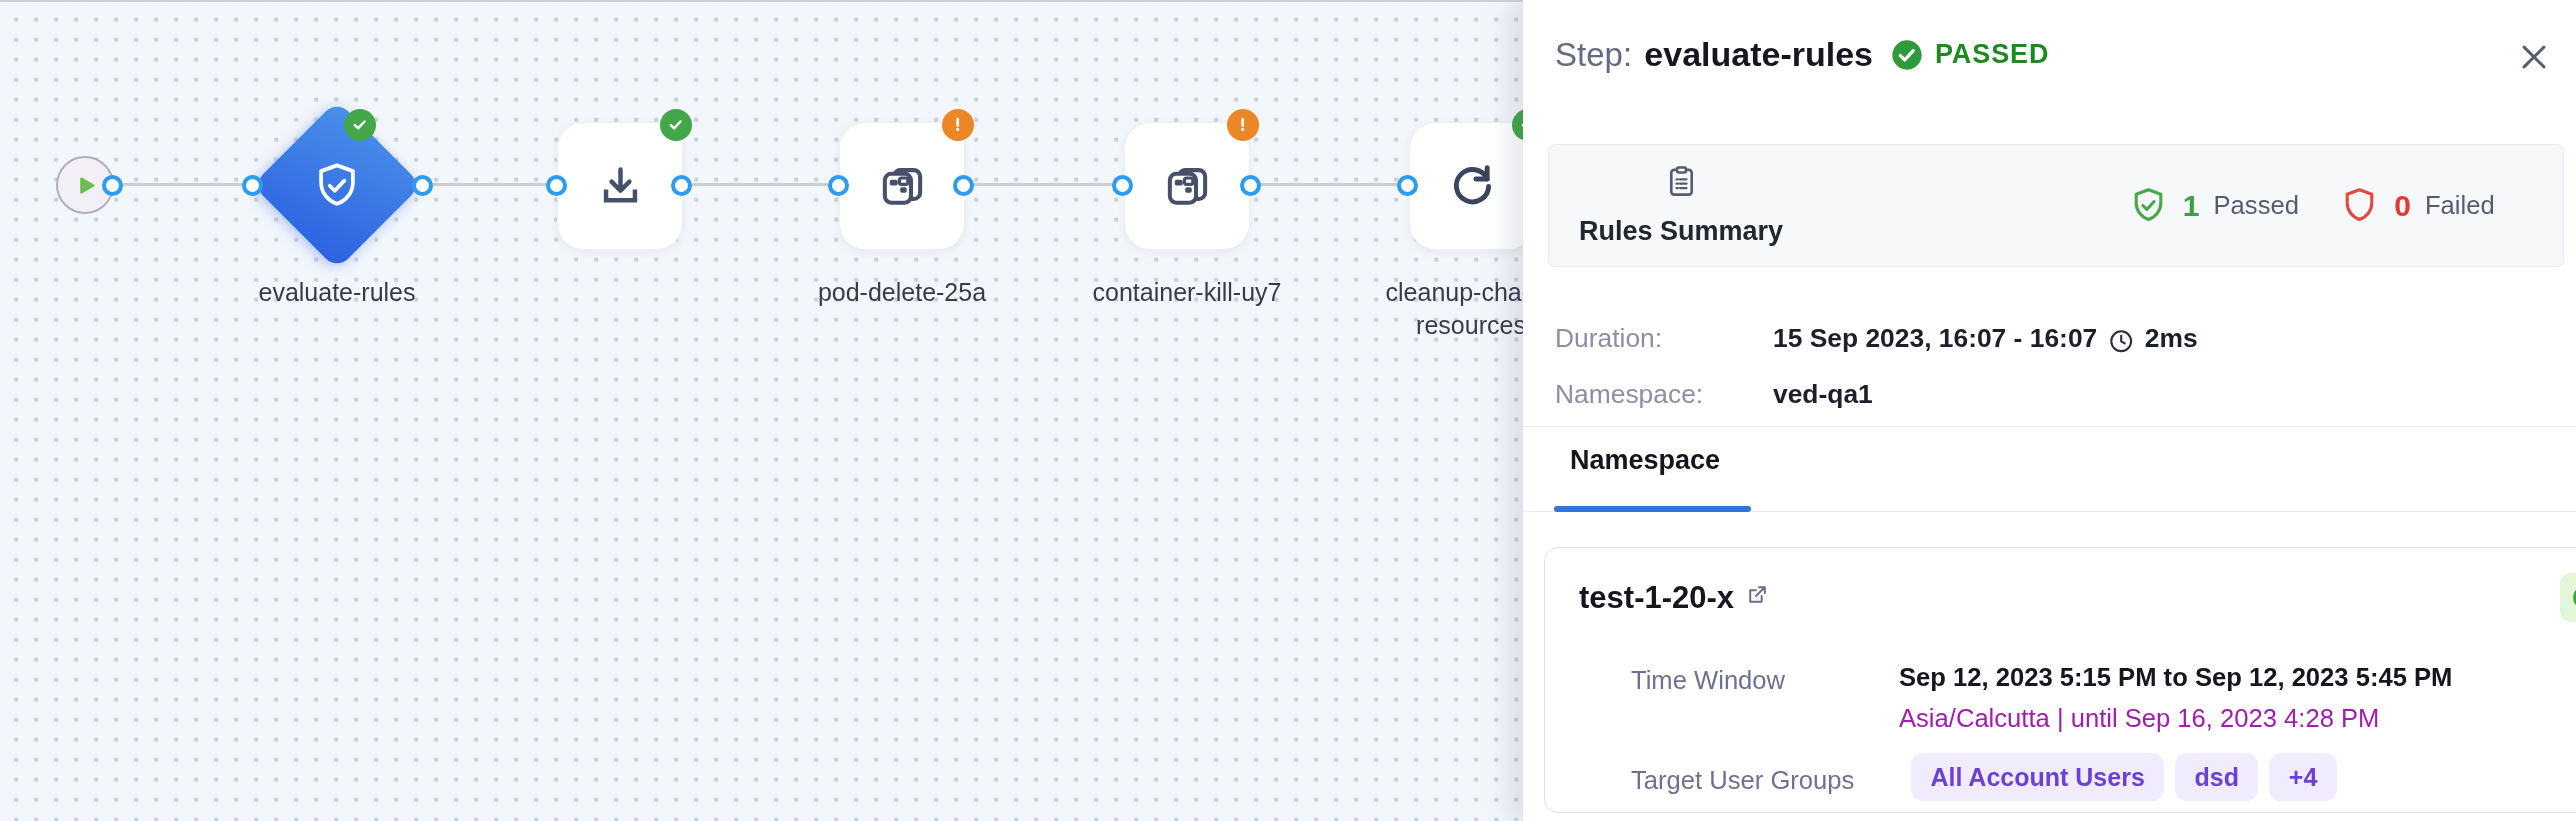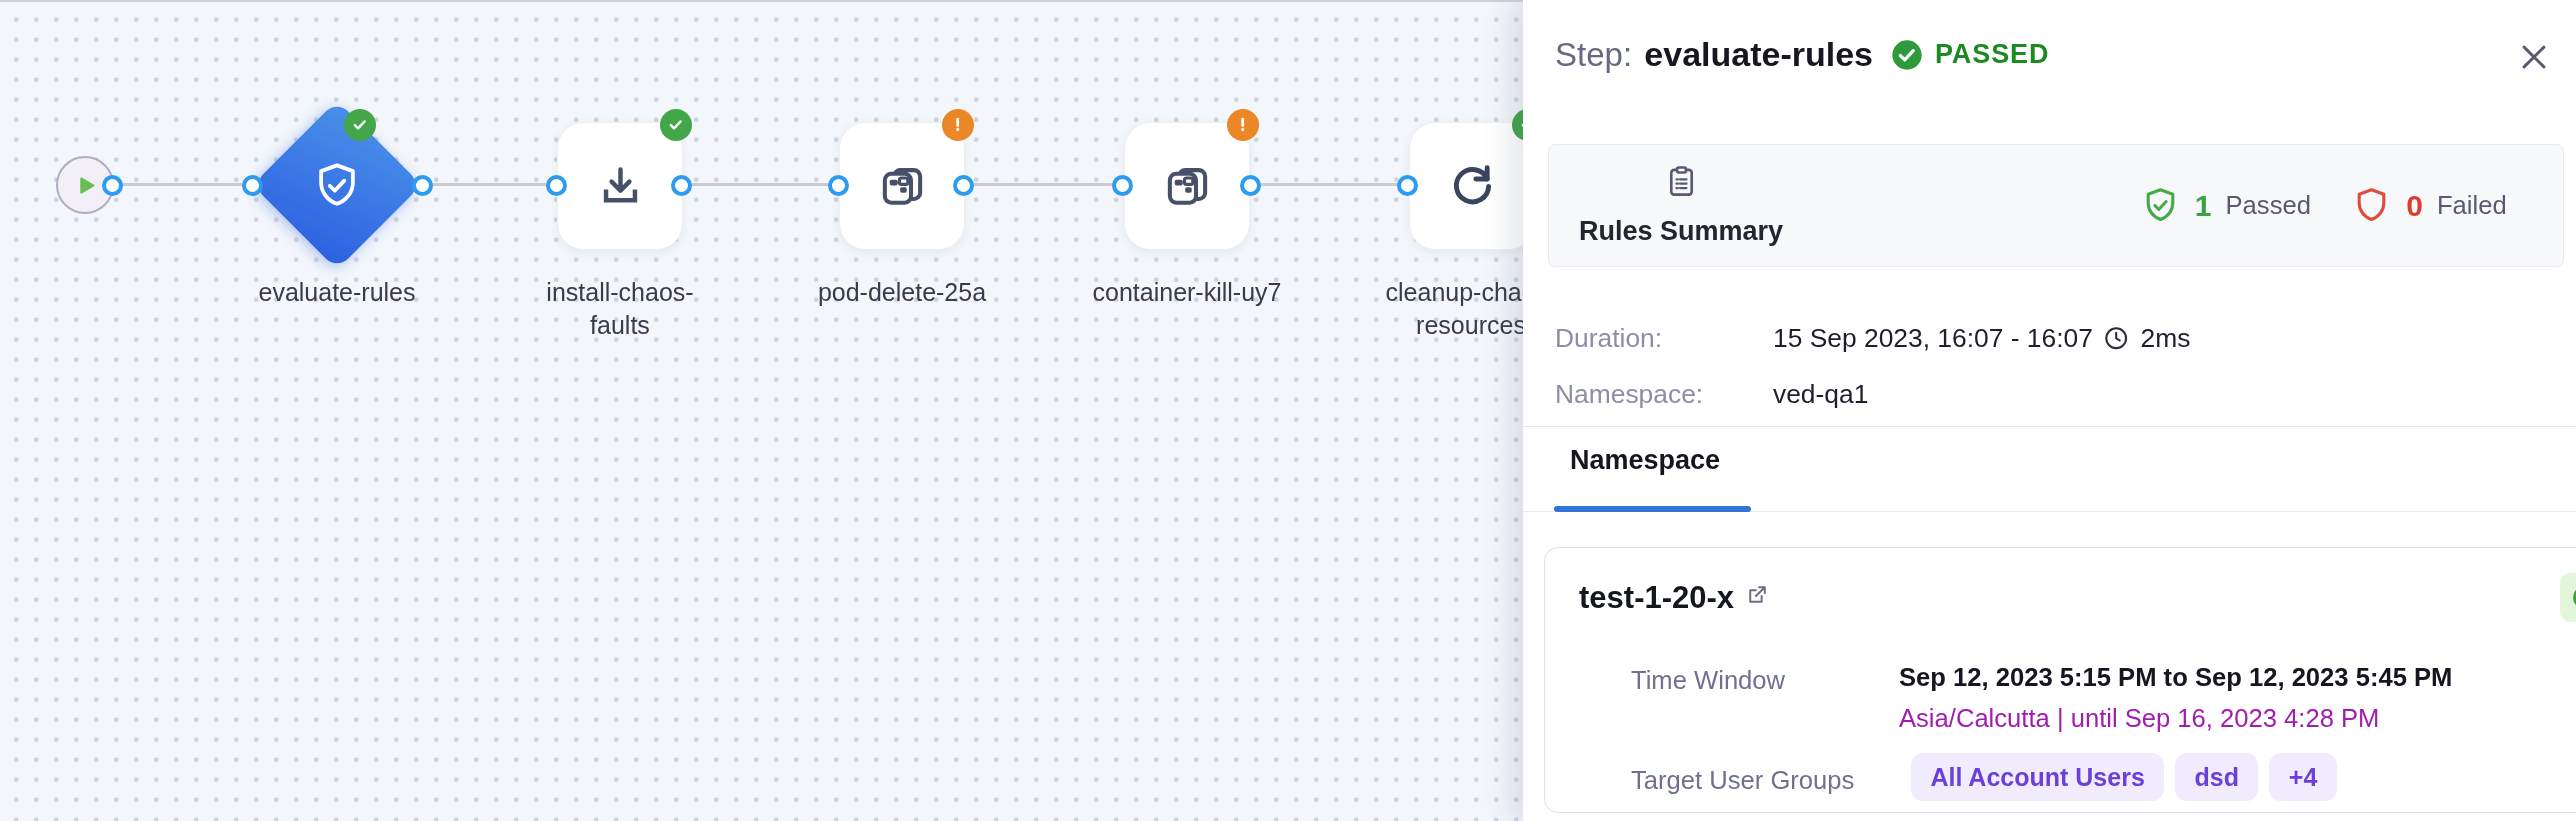--- a/index.html
+++ b/index.html
@@ -81,21 +81,21 @@
   .rules-left svg { width:35px; height:35px; }
   .rules-title { font-size:27px; font-weight:700; color:#23252f; }
   .rules-right { margin-left:auto; display:flex; align-items:center; gap:14px; }
   .rules-right .shield { width:41px; height:41px; display:flex; }
   .count-green { font-size:30px; font-weight:700; color:#3da042; }
   .count-red   { font-size:30px; font-weight:700; color:#dd3b2f; }
   .count-cap   { font-size:25.6px; color:#565b72; margin-right:26.4px; }
 
   .detail-row { position:absolute; left:32px; display:flex; align-items:center; }
   .detail-label { width:218px; font-size:26.4px; color:#8c8ea6; }
-  .detail-value { font-size:26.4px; font-weight:400; color:#1d1f2b; display:flex; align-items:center; gap:10.6px; }
+  .detail-value { font-size:26.4px; font-weight:700; color:#1d1f2b; display:flex; align-items:flex-end; gap:10.6px; }
   .detail-value svg { width:26.4px; height:26.4px; }
 
   .tab-divider-top { position:absolute; left:0; right:0; top:426px; height:0.9px; background:#e7e9ed; }
   .tab-label { position:absolute; left:47px; top:445px; font-size:27px; font-weight:700; color:#15171f; cursor:pointer; }
   .tab-underline { position:absolute; left:31px; top:506px; width:197px; height:6.2px; border-radius:3.5px; background:#3274d9; }
   .tab-divider-bottom { position:absolute; left:0; right:0; top:511px; height:0.9px; background:#e9ebef; }
 
   .guard-card {
     position:absolute; left:21px; top:547px; width:1196px; height:266px;
     border:1.8px solid #dcdfe7; border-radius:14px; background:#fff;
@@ -209,21 +209,20 @@
   <div class="conn-dot" style="left:412px;"></div>
   <div class="conn-dot" style="left:546px;"></div>
   <div class="conn-dot" style="left:671px;"></div>
   <div class="conn-dot" style="left:828px;"></div>
   <div class="conn-dot" style="left:953px;"></div>
   <div class="conn-dot" style="left:1112px;"></div>
   <div class="conn-dot" style="left:1240px;"></div>
   <div class="conn-dot" style="left:1397px;"></div>
 
   <div class="node-label" style="left:337px;  width:220px;">evaluate-rules</div>
-  <div class="node-label" style="left:620px;  width:190px;">install-chaos-faults</div>
   <div class="node-label" style="left:902px; width:229px;">pod-delete-25a</div>
   <div class="node-label" style="left:1187px; width:256px;">container-kill-uy7</div>
   <div class="node-label" style="left:1471px; width:203px;">cleanup-chaos-resources</div>
 </div>
 
 <div class="panel">
 
   <div class="panel-header">
     <span class="step-label">Step:</span>
     <span class="step-name">evaluate-rules</span>
@@ -259,21 +258,21 @@
         </svg>
       </span>
       <span class="count-green">1</span>
       <span class="count-cap">Passed</span>
       <span class="shield">
         <svg viewBox="0 0 24 24" fill="none">
           <path d="M12 2.8l7.2 2.6v5.1c0 4.6-3.1 8.3-7.2 9.7-4.1-1.4-7.2-5.1-7.2-9.7V5.4z" stroke="#e04a3f" stroke-width="1.8" stroke-linejoin="round"></path>
         </svg>
       </span>
       <span class="count-red">0</span>
-      <span class="count-cap" style="margin-right:0;">Failed</span>
+      <span class="count-cap" style="margin-right:12px;">Failed</span>
     </div>
   </div>
 
   <div class="detail-row" style="top:323px;">
     <span class="detail-label">Duration:</span>
     <span class="detail-value">
       <span>15 Sep 2023, 16:07 - 16:07</span>
       <svg viewBox="0 0 24 24" fill="none">
         <circle cx="12" cy="12" r="9" stroke="#2c2e38" stroke-width="1.9"></circle>
         <path d="M12 7v5.2l3.2 1.8" stroke="#2c2e38" stroke-width="1.9" stroke-linecap="round" stroke-linejoin="round"></path>

